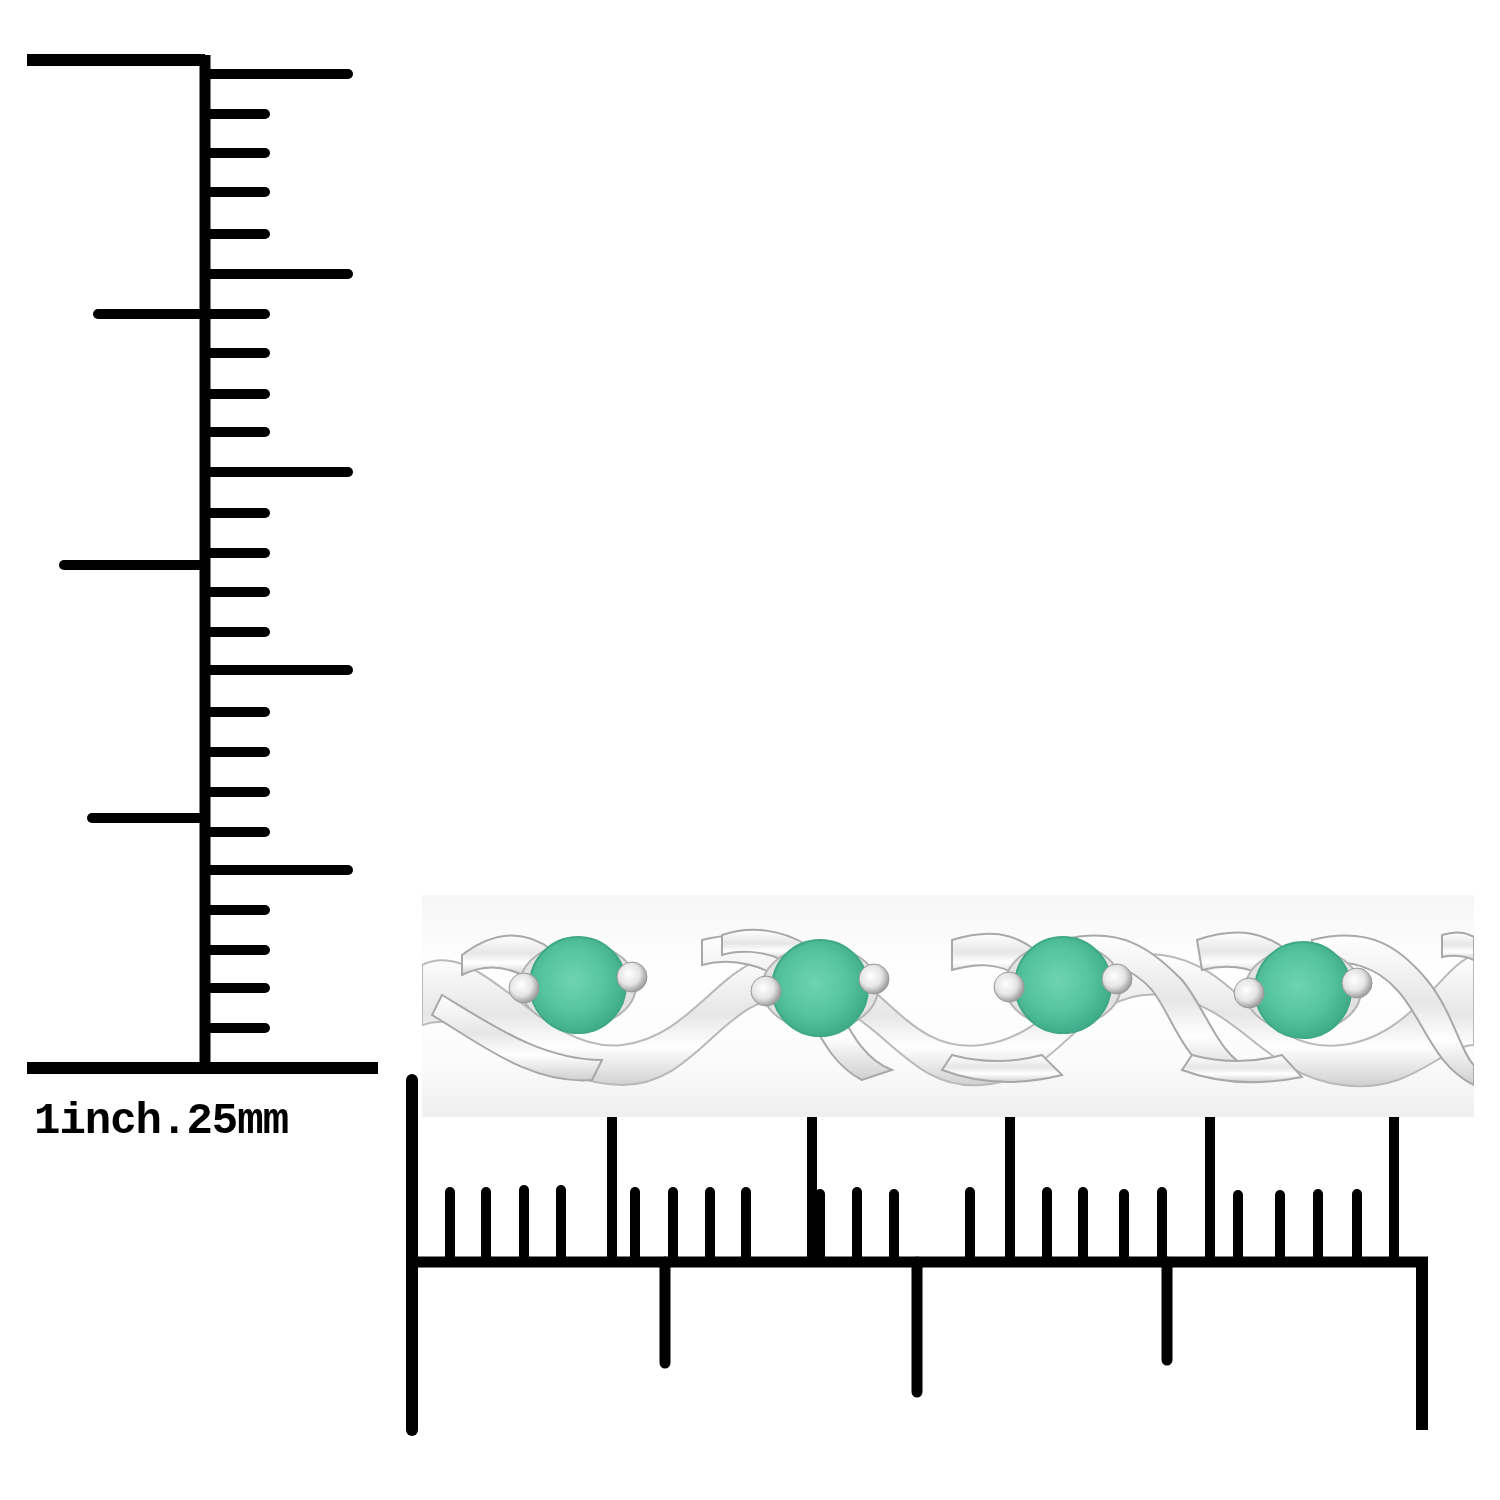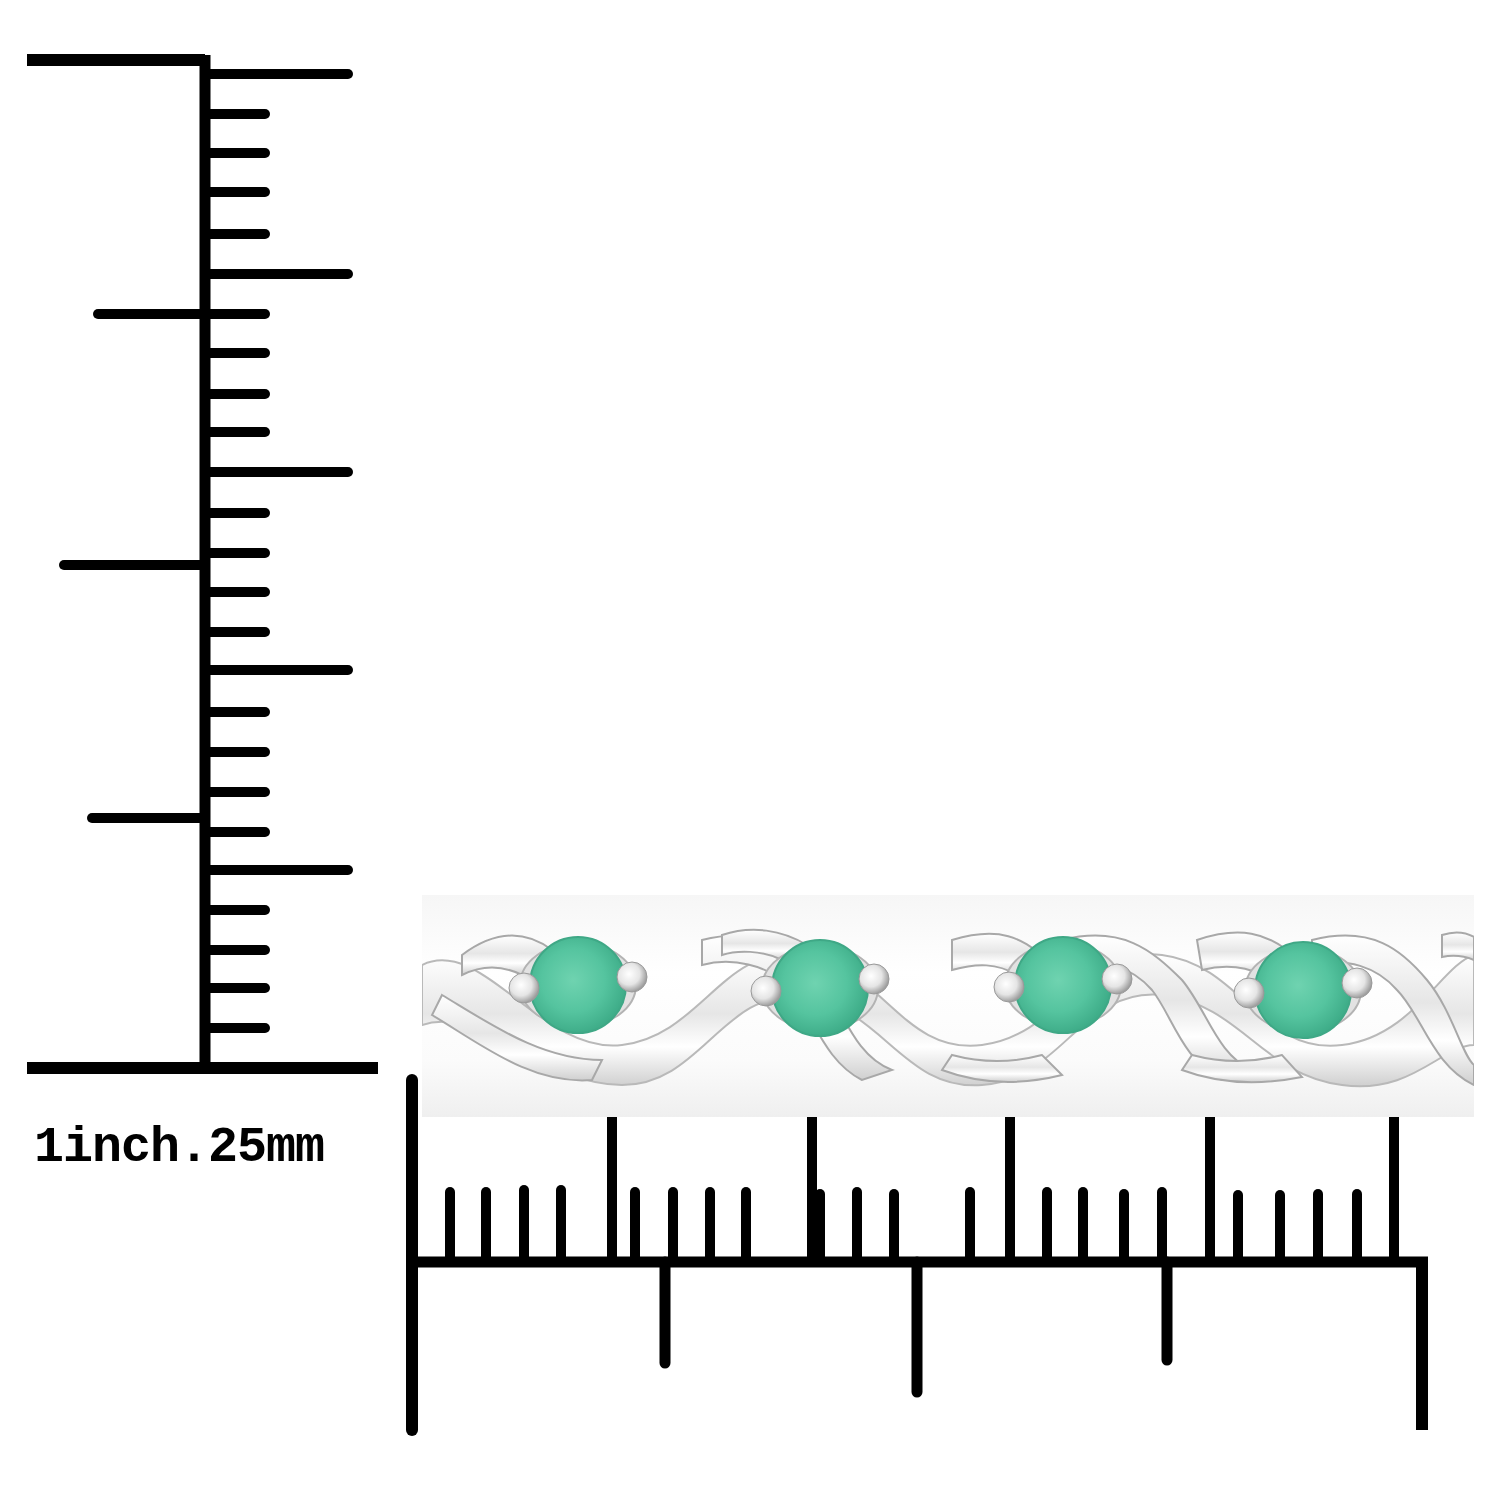--- a/index.html
+++ b/index.html
@@ -1,22 +1,22 @@
 <!DOCTYPE html>
 <html><head>
 <meta charset="utf-8">
 <style>
   html, body { margin: 0; padding: 0; background: #ffffff; }
   body { width: 1500px; height: 1500px; position: relative; overflow: hidden;
          font-family: "Liberation Mono", "DejaVu Sans Mono", monospace; }
   #stage { position: absolute; left: 0; top: 0; width: 1500px; height: 1500px; }
   .scale-label {
-    position: absolute; left: 34px; top: 1123px;
+    position: absolute; left: 34px; top: 1099px;
     font-family: "Liberation Mono", "DejaVu Sans Mono", monospace;
-    font-weight: bold; font-size: 50px; letter-spacing: -1px;
+    font-weight: bold; font-size: 44px; letter-spacing: -1px;
     color: #000; line-height: 1; white-space: nowrap;
   }
   .photo {
     position: absolute; left: 422px; top: 895px; width: 1052px; height: 222px;
     background: linear-gradient(180deg, #f6f6f6 0%, #ffffff 35%, #fbfbfb 75%, #efefef 100%);
     overflow: hidden;
   }
   .photo svg { position: absolute; left: 0; top: 0; }
 </style>
 </head>

